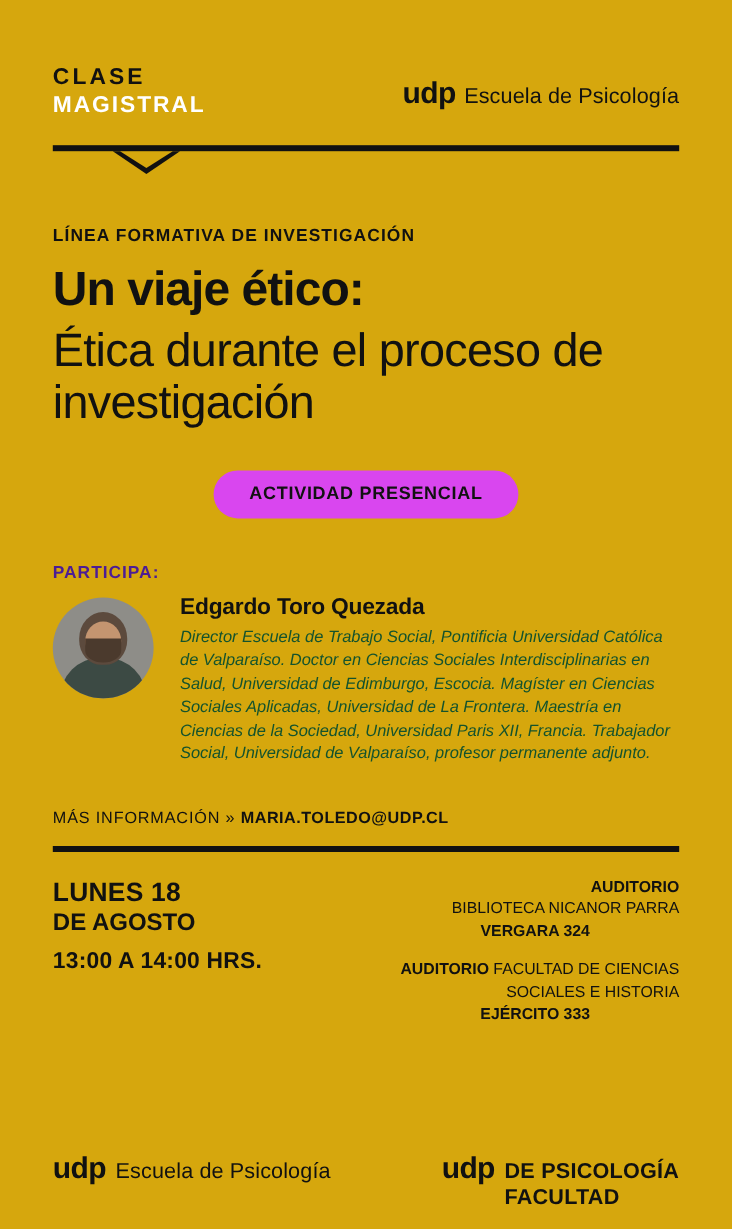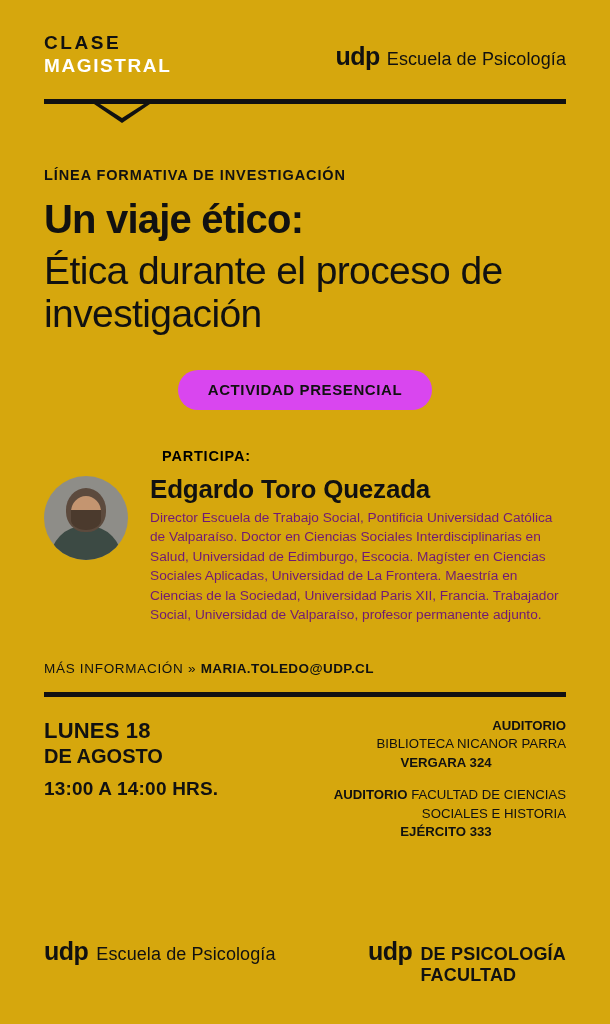--- a/index.html
+++ b/index.html
@@ -18,20 +18,21 @@
     position: relative;
     padding: 0 44px;
   }
 
   
   .header {
     display: flex;
     justify-content: space-between;
     align-items: flex-start;
     padding-top: 32px;
+    margin-top: 22px;
   }
   .clase-block {
     line-height: 1.12;
   }
   .clase-word {
     font-size: 19px;
     font-weight: 700;
     letter-spacing: 2.6px;
     color: #111;
     display: block;
@@ -130,25 +131,24 @@
     padding: 11px 30px 12px;
     font-size: 15px;
     font-weight: 700;
     letter-spacing: 0.6px;
     color: #111;
   }
 
   
   .participa {
     margin-top: 38px;
-    margin-left: 118px;
     font-size: 14.5px;
     font-weight: 700;
     letter-spacing: 0.8px;
-    color: #000000;
+    color: #4c1d95;
   }
   .speaker {
     display: flex;
     gap: 22px;
     margin-top: 10px;
   }
   .avatar {
     width: 84px;
     height: 84px;
     border-radius: 50%;
@@ -181,30 +181,31 @@
   }
   .avatar .body {
     position: absolute;
     width: 72px; height: 34px;
     background: #3c4a44;
     border-radius: 36px 36px 0 0;
     left: 6px; bottom: 0;
   }
   .speaker-text { flex: 1; }
   .speaker-name {
-    font-size: 26px;
+    font-size: 19px;
     font-weight: 700;
     color: #111;
     letter-spacing: -0.2px;
   }
   .speaker-bio {
     margin-top: 3px;
     font-size: 13.7px;
     line-height: 1.42;
-    color: #701a75;
+    color: #14532d;
+    font-style: italic;
   }
 
   
   .more-info {
     margin-top: 36px;
     font-size: 13.5px;
     font-weight: 400;
     letter-spacing: 0.7px;
     color: #111;
   }

